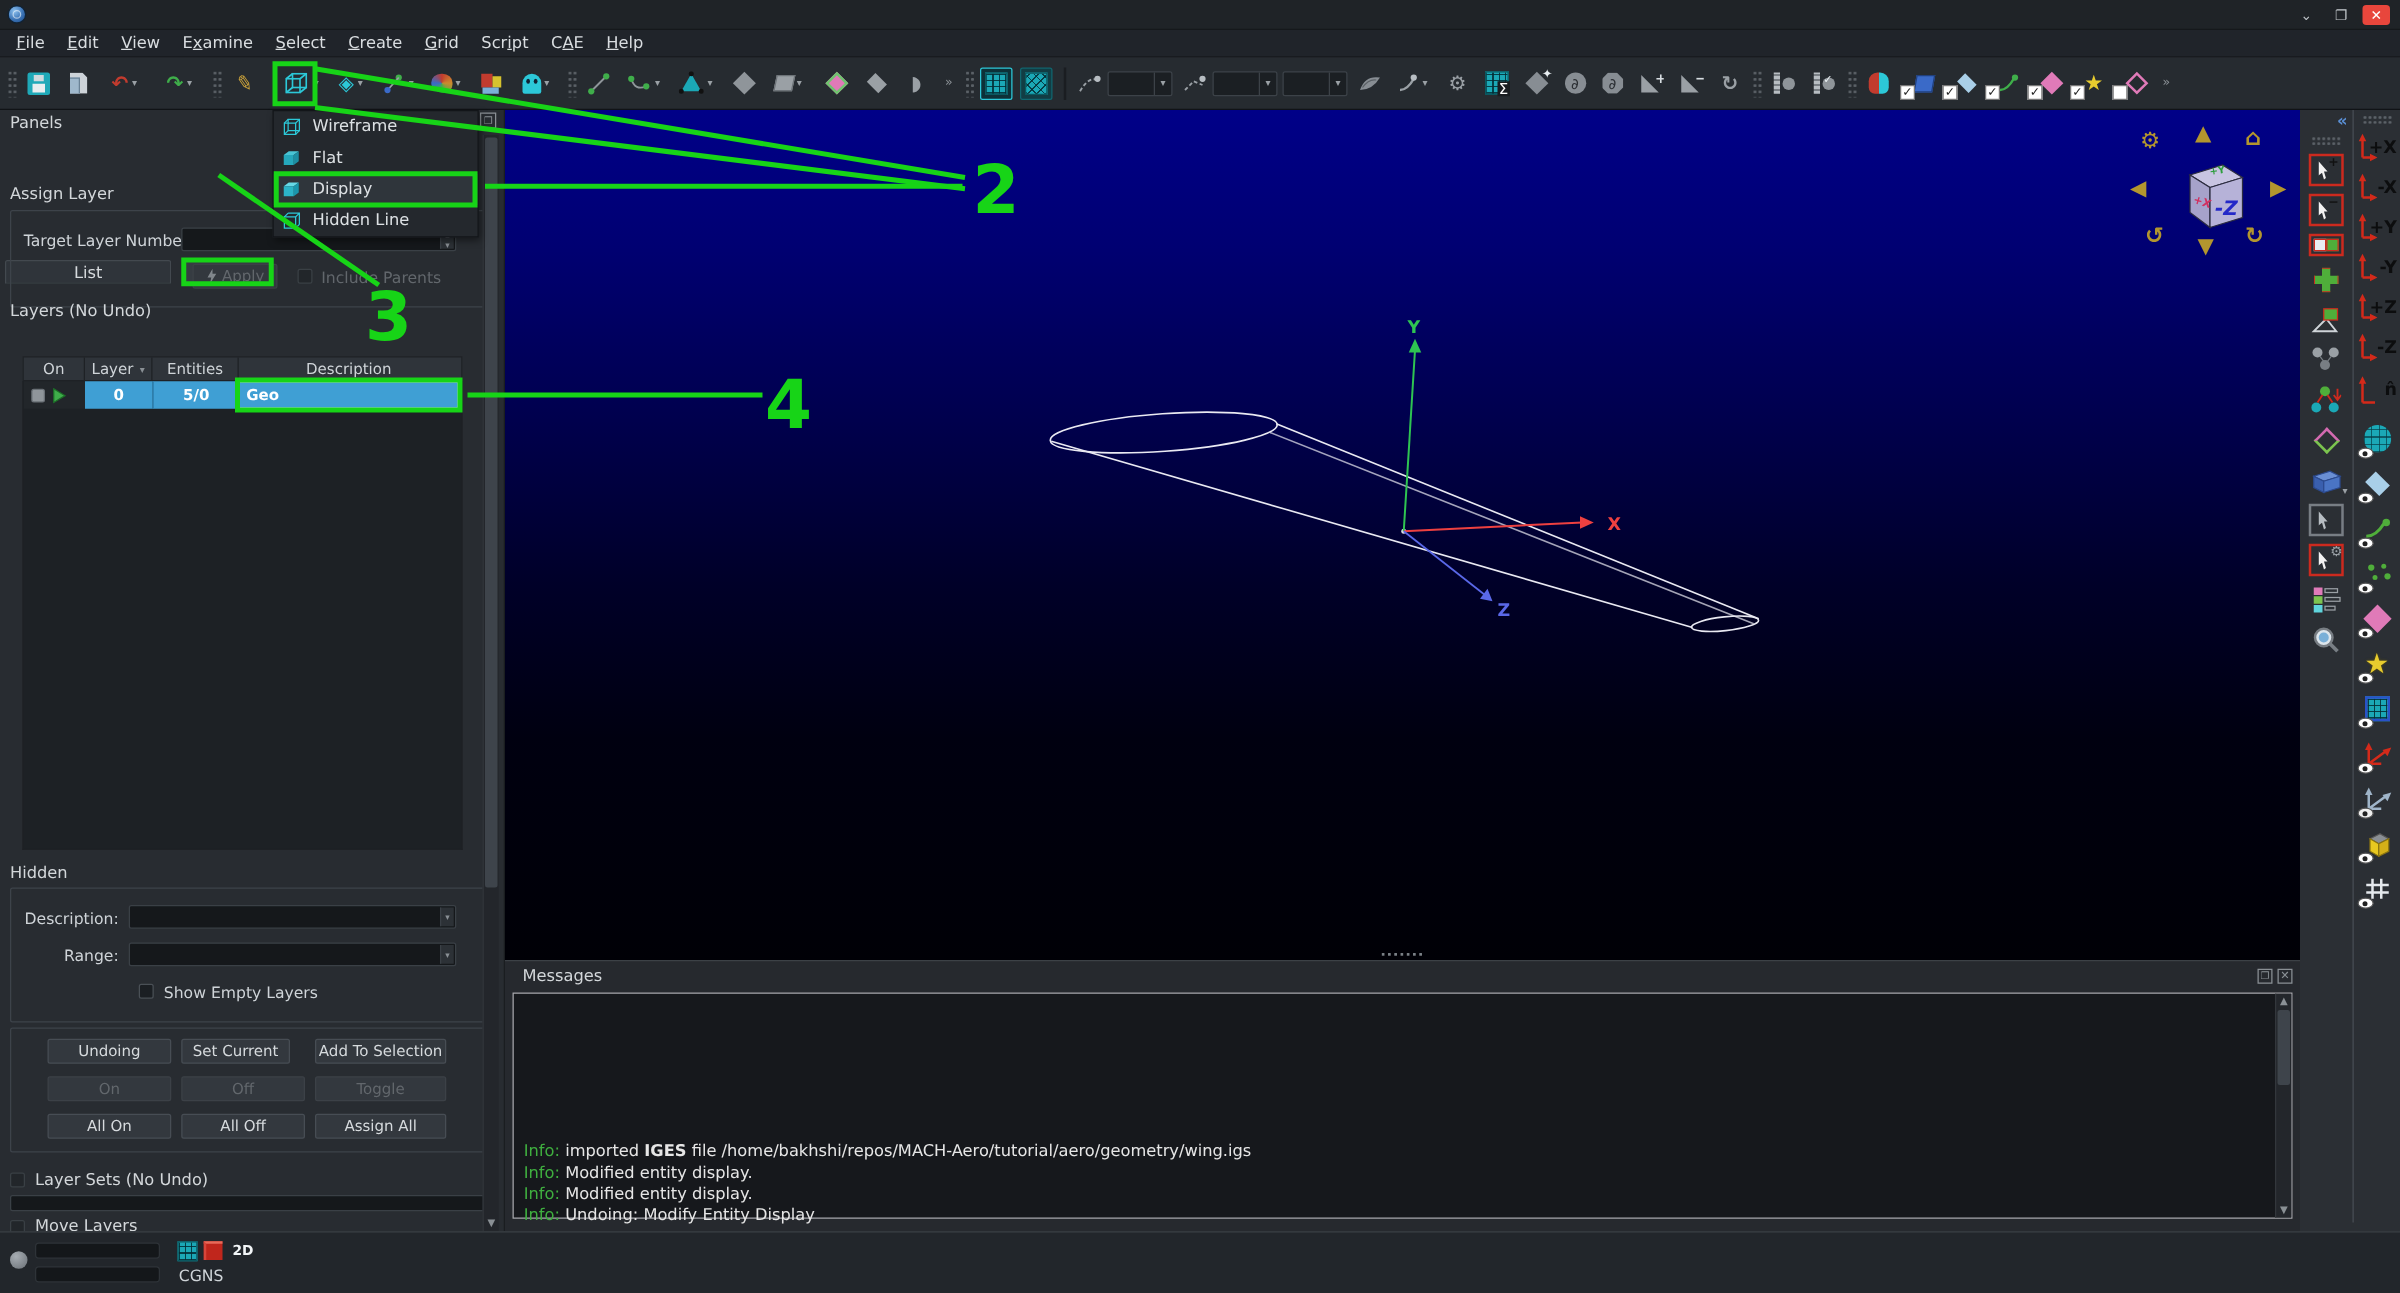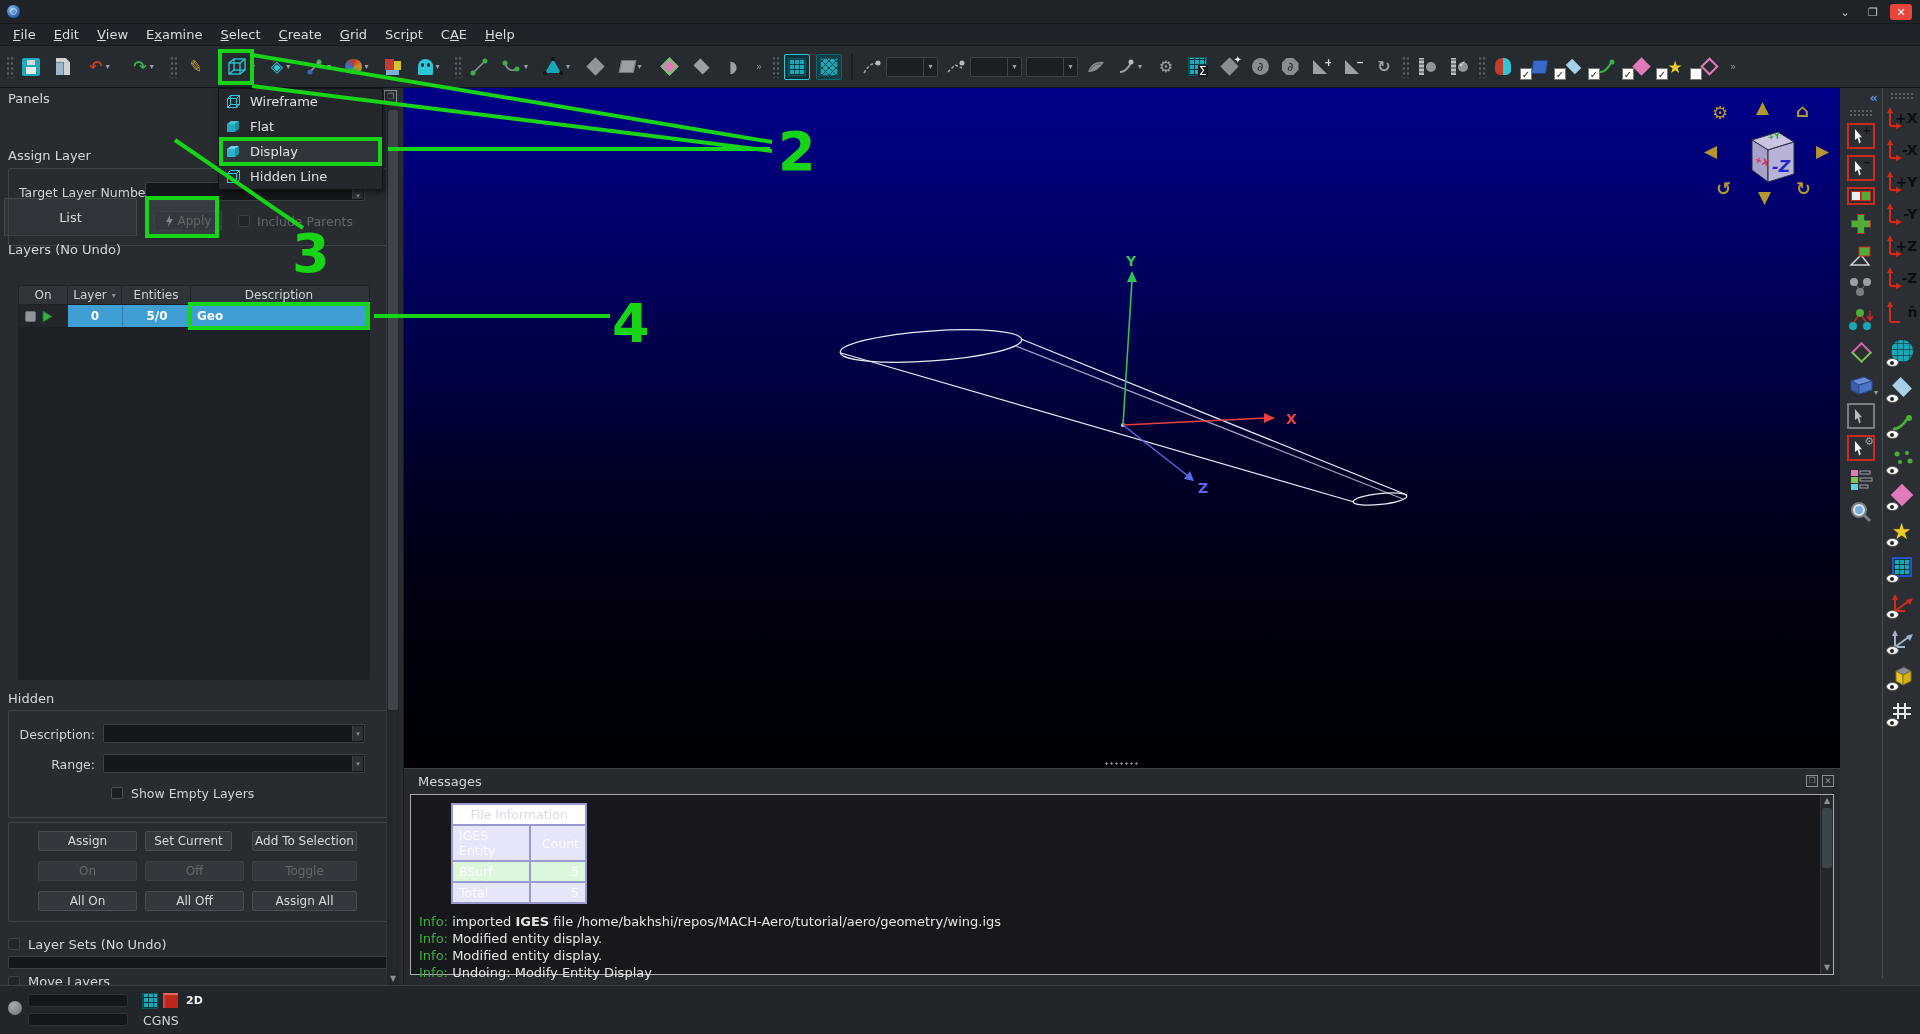--- a/index.html
+++ b/index.html
@@ -33,21 +33,21 @@
   .diam{display:inline-block;width:13px;height:13px;transform:rotate(45deg)}
   .chk{width:12px;height:12px;background:#fff;border:1px solid #777;color:#222;font-size:10px;line-height:11px;text-align:center;position:absolute;left:0;bottom:2px}
   .combo{width:52px;height:20px;background:#1b1f23;border:1px solid #3c4248;border-radius:2px;display:flex;align-items:center;justify-content:flex-end;margin-right:4px}
   .combo .dd{border-left:1px solid #3c4248;height:100%;display:flex;align-items:center;justify-content:center;width:14px}
   .cursor{width:13px;height:15px;background:#f2f2f2;clip-path:polygon(0 0,58% 58%,36% 58%,48% 92%,36% 100%,24% 64%,0 80%)}
   .redbox{border:2px solid #cc2a1e}
   
   #left-panel{position:absolute;left:0;top:88px;width:404px;height:897px;background:#282c31;border-right:1px solid #1a1d20}
   .sect-label{color:#d3d7da;font-size:13px}
   .groupbox{position:absolute;border:1px solid #3d434a;border-radius:2px}
-  .tab{position:absolute;top:110px;height:38px;background:#2f343a;border:1px solid #43494f;border-bottom-color:#3a4046;display:flex;align-items:center;justify-content:center;font-size:13px;color:#d6dadd;border-radius:2px 2px 0 0}
+  .tab{position:absolute;top:120px;height:19px;background:#2f343a;border:1px solid #43494f;border-bottom-color:#3a4046;display:flex;align-items:flex-end;justify-content:center;font-size:13px;color:#d6dadd;border-radius:2px 2px 0 0}
   .input{background:#15181b;border:1px solid #3a4046;border-radius:2px;height:19px}
   .combo-side{position:absolute;right:1px;top:1px;bottom:1px;width:11px;background:#2c3136;border-left:1px solid #3a4046;color:#8a9095;font-size:7px;display:flex;align-items:center;justify-content:center}
   .btn{background:#33383e;border:1px solid #474d54;border-radius:2px;color:#d6dadd;font-size:12px;display:flex;align-items:center;justify-content:center;height:20px}
   .btn.disabled{color:#62676c;border-color:#3c4147}
   .cb{width:12px;height:12px;background:#1b1f23;border:1px solid #4a5056;border-radius:2px;display:inline-block}
   .cb.dim{border-color:#3a4045;background:#22262a}
   th,td{font-weight:normal}
   
   #ltable-head{position:absolute;left:18px;top:197px;width:352px;height:20px;background:#2f343a;border:1px solid #1e2125;display:flex;font-size:12px;color:#cfd4d8}
   .lth{border-right:1px solid #1e2125;display:flex;align-items:center;justify-content:center}
@@ -463,21 +463,21 @@
     <div class="abs" style="right:296px;top:16px;font-size:12.5px;color:#cfd4d8">Description:</div>
     <div class="abs input" style="left:94px;top:13px;width:262px"><span></span><div class="combo-side">▾</div></div>
     <div class="abs" style="right:296px;top:46px;font-size:12.5px;color:#cfd4d8">Range:</div>
     <div class="abs input" style="left:94px;top:43px;width:262px"><span></span><div class="combo-side">▾</div></div>
     <span class="abs cb" style="left:102px;top:76px"></span>
     <div class="abs" style="left:122px;top:75px;font-size:12.5px;color:#cfd4d8">Show Empty Layers</div>
   </div>
 
   <div class="groupbox" style="left:8px;top:734px;width:384px;height:100px">
     <div class="abs btn" style="left:29px;top:8px;width:99px">
-        <span>Assign</span>
+        <span>Undoing</span>
       </div>
     <div class="abs btn" style="left:136px;top:8px;width:87px">
         <span>Set Current</span>
       </div>
     <div class="abs btn" style="left:243px;top:8px;width:105px">
         <span>Add To Selection</span>
       </div>
     <div class="abs btn disabled" style="left:29px;top:38px;width:99px">
         <span>On</span>
       </div>
@@ -562,39 +562,20 @@
   
   <div class="abs" style="left:700px;bottom:2px;width:36px;height:5px;background-image:radial-gradient(circle,#7a8086 1px,transparent 1.2px);background-size:5px 5px"></div>
 </div>
 
 <div id="messages">
   <div class="abs sect-label" style="left:14px;top:5px">Messages</div>
   <div class="abs" style="right:22px;top:6px;width:12px;height:12px;border:1px solid #8a9095;color:#8a9095;font-size:8px;text-align:center;line-height:10px">❐</div>
   <div class="abs" style="right:6px;top:6px;width:12px;height:12px;border:1px solid #8a9095;color:#8a9095;font-size:9px;text-align:center;line-height:10px">✕</div>
 
   <div id="msg-frame">
-    <table class="msgtbl abs" style="left:40px;top:8px">
-      <tbody>
-          <tr>
-            <td colspan="2" style="background:#ffffff;color:#d9d9e6;text-align:center;width:134px">File Information</td>
-          </tr>
-      <tr>
-        <td style="background:#e6e6fa;color:#fbfbff;width:78px">IGES Entity</td>
-        <td style="background:#e6e6fa;color:#fbfbff;text-align:right">Count</td>
-      </tr>
-      <tr>
-        <td style="background:#ddf7dd;color:#fbfbff">BSurf</td>
-        <td style="background:#ddf7dd;color:#fbfbff;text-align:right">5</td>
-      </tr>
-      <tr>
-        <td style="background:#e6e6fa;color:#fbfbff">Total</td>
-        <td style="background:#e6e6fa;color:#fbfbff;text-align:right">5</td>
-      </tr>
-    </tbody>
-      </table>
     <div class="abs logline" style="left:8px;top:118px"><span class="loglabel">Info:</span> <span>imported </span><b>IGES</b><span> file /home/bakhshi/repos/MACH-Aero/tutorial/aero/geometry/wing.igs</span></div>
     <div class="abs logline" style="left:8px;top:135px"><span class="loglabel">Info:</span> <span>Modified entity display.</span></div>
     <div class="abs logline" style="left:8px;top:152px"><span class="loglabel">Info:</span> <span>Modified entity display.</span></div>
     <div class="abs logline" style="left:8px;top:169px"><span class="loglabel">Info:</span> <span>Undoing: Modify Entity Display</span></div>
     <div class="sbar" style="right:0;top:0;height:179px">
       <div class="sarrow" style="top:0">▲</div>
       <div class="sthumb" style="top:13px;height:60px"></div>
       <div class="sarrow" style="bottom:0">▼</div>
     </div>
   </div>

